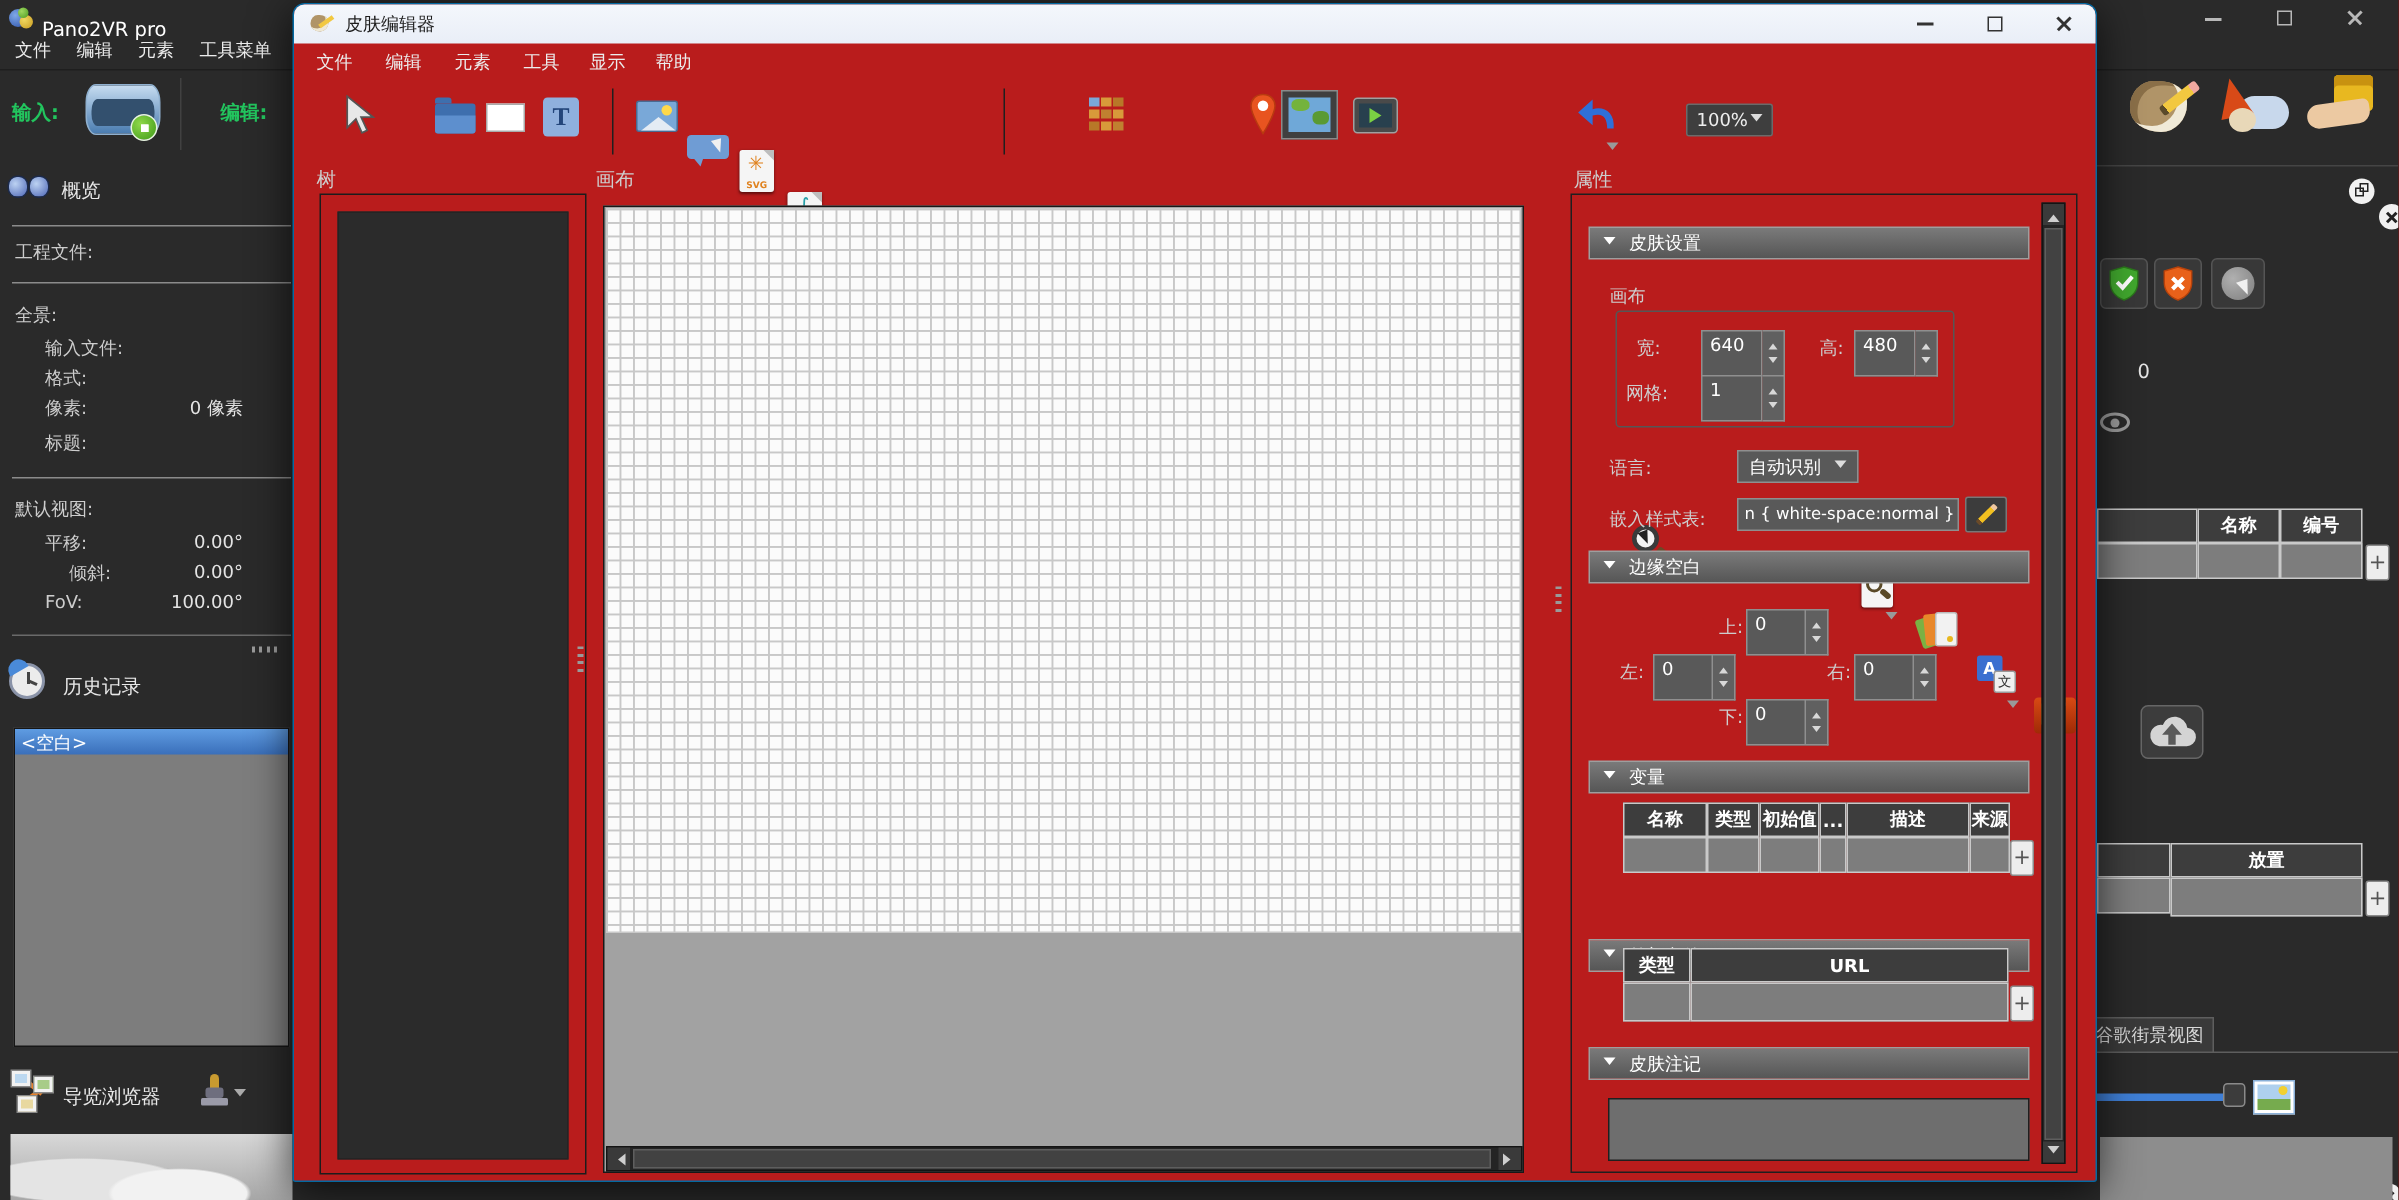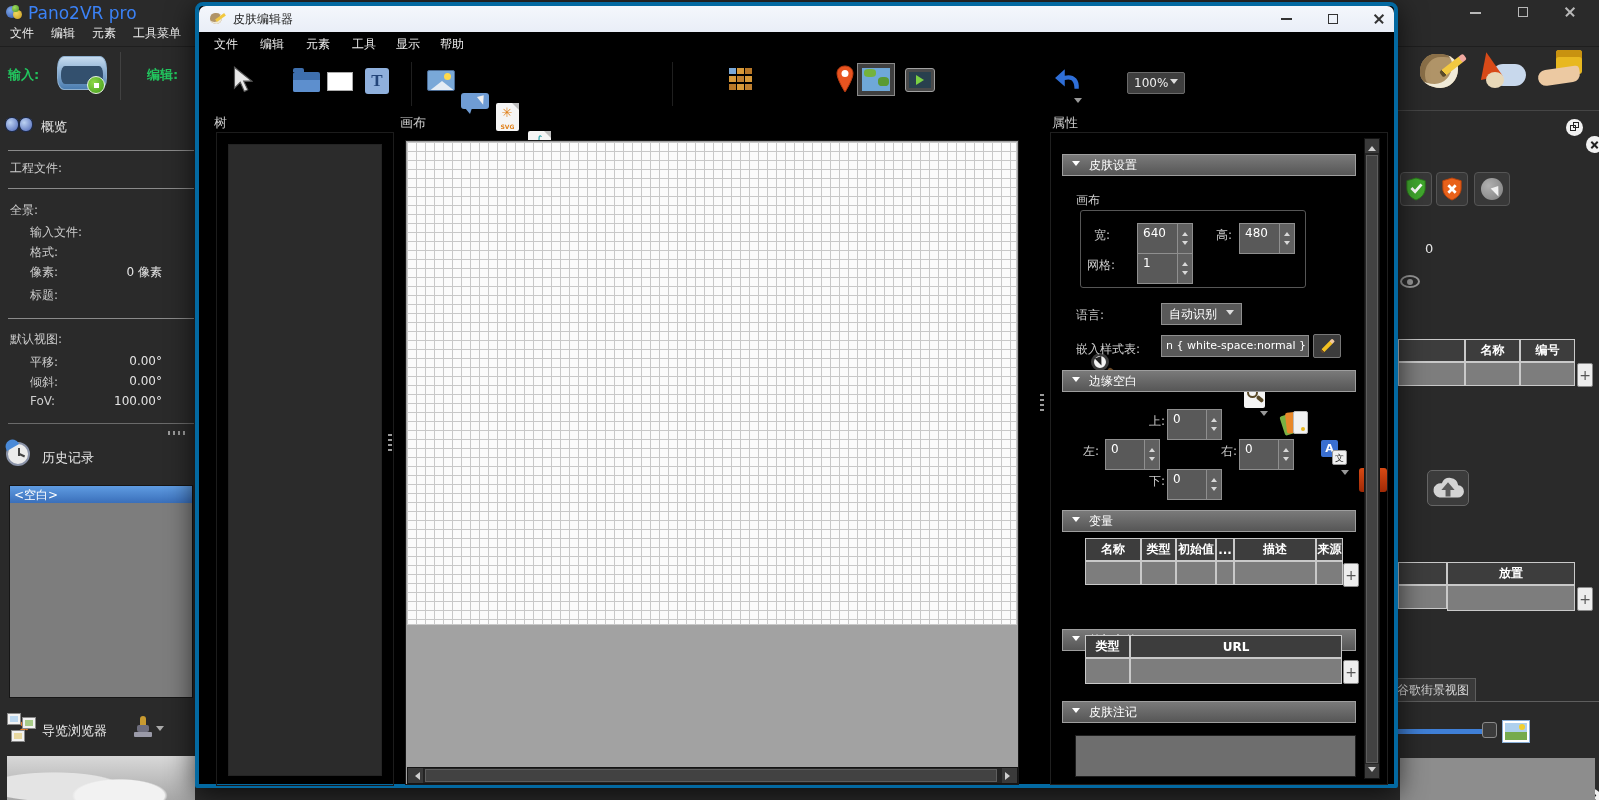--- a/index.html
+++ b/index.html
@@ -44,21 +44,21 @@
 .secbar .tri-dn{border-top-color:#fff}
 
 .sb-track{background:#242424;border:1px solid #141414;position:absolute}
 .sb-btn{position:absolute;background:#3a3a3a;display:flex;align-items:center;justify-content:center}
 .sb-thumb{position:absolute;background:#424242;border:1px solid #5e5e5e}
 .arr-l{width:0;height:0;border:4px solid transparent;border-right:5px solid #cfcfcf}
 .arr-r{width:0;height:0;border:4px solid transparent;border-left:5px solid #cfcfcf}
 .arr-u{width:0;height:0;border:4px solid transparent;border-bottom:5px solid #cfcfcf}
 .arr-d{width:0;height:0;border:4px solid transparent;border-top:5px solid #cfcfcf}
 
-#sew{position:absolute;left:195px;top:2px;width:1203px;height:786px;background:#000000;border:4px solid #0369a1;border-radius:8px 8px 2px 2px;box-shadow:0 6px 28px rgba(0,0,0,.7);z-index:5}
+#sew{position:absolute;left:195px;top:2px;width:1203px;height:786px;background:#b91c1c;border:1px solid #0369a1;border-radius:8px 8px 2px 2px;box-shadow:0 6px 28px rgba(0,0,0,.7);z-index:5}
 #sew-title{position:absolute;left:0;top:0;width:100%;height:26px;background:linear-gradient(#f4f7fc,#e9eef7);border-radius:7px 7px 0 0;display:flex;align-items:center}
 #sew-menu{position:absolute;left:0;top:26px;width:100%;height:24px;display:flex;align-items:center;padding-left:15px}
 .tbi{position:absolute;top:62px}
 
 .logo{width:16px;height:16px;position:relative}
 .logo i{position:absolute;border-radius:50%}
 .bino i{position:absolute;width:14px;height:15px;background:radial-gradient(circle at 35% 35%,#bcd2f2,#4d66b6);border:1px solid #1c2a4a;border-radius:45%;top:7px}
 .clocki{width:24px;height:24px;border-radius:50%;background:#ececec;border:2px solid #8a93a8;position:relative}
 .clocki i{position:absolute;background:#444}
 .pg{background:#f5f5f5;border-radius:2px;position:relative;box-shadow:0 1px 2px rgba(0,0,0,.5)}
@@ -74,21 +74,21 @@
 
 <div id="screen">
 
   <div class="abs" style="left:6px;top:4px">
     <div class="logo">
         <i style="left:0;top:2px;width:12px;height:12px;background:radial-gradient(circle at 35% 35%,#7fa8e8,#2a4fa8)"></i>
         <i style="left:7px;top:6px;width:9px;height:9px;background:radial-gradient(circle at 35% 35%,#f0d860,#c89a20)"></i>
         <i style="left:6px;top:1px;width:7px;height:7px;background:radial-gradient(circle at 35% 35%,#9fd860,#4a9a20)"></i>
       </div>
   </div>
-  <div class="abs" style="left:28px;top:3px;color:#3b82f6;font-size:17px">Pano2VR pro</div>
+  <div class="abs" style="left:28px;top:13px;color:#ffffff;font-size:13px">Pano2VR pro</div>
   <div class="abs" style="left:1470px;top:12px">
       <div class="wc-min"></div>
     </div>
   <div class="abs" style="left:1518px;top:7px">
       <div class="wc-max"></div>
     </div>
   <div class="abs" style="left:1564px;top:6px">
       <div class="wc-x">
         <i></i>
         <i></i>
@@ -140,21 +140,21 @@
     <div class="abs lbl" style="left:10px;top:94px">全景:</div>
     <div class="abs lbl" style="left:30px;top:116px">输入文件:</div>
     <div class="abs lbl" style="left:30px;top:136px">格式:</div>
     <div class="abs lbl" style="left:30px;top:156px">像素:</div>
     <div class="abs val" style="left:90px;top:156px;width:72px;text-align:right">0 像素</div>
     <div class="abs lbl" style="left:30px;top:179px">标题:</div>
     <div class="abs hline" style="left:8px;top:210px;width:186px"></div>
     <div class="abs lbl" style="left:10px;top:223px">默认视图:</div>
     <div class="abs lbl" style="left:30px;top:246px">平移:</div>
     <div class="abs val" style="left:90px;top:246px;width:72px;text-align:right">0.00°</div>
-    <div class="abs lbl" style="left:30px;top:266px">倾斜:</div>
+    <div class="abs lbl" style="left:46px;top:266px">倾斜:</div>
     <div class="abs val" style="left:90px;top:266px;width:72px;text-align:right">0.00°</div>
     <div class="abs lbl" style="left:30px;top:286px">FoV:</div>
     <div class="abs val" style="left:90px;top:286px;width:72px;text-align:right">100.00°</div>
     <div class="abs hline" style="left:8px;top:315px;width:186px;background:#6a6a6a"></div>
     <div class="abs hdots" style="left:168px;top:323px"></div>
 
     <div class="abs clocki" style="left:6px;top:334px">
       <i style="left:10px;top:4px;width:2px;height:8px"></i>
         <i style="left:10px;top:10px;width:7px;height:2px;transform:rotate(25deg)"></i>
       <div style="position:absolute;left:-4px;top:-4px;width:14px;height:8px;border-radius:8px 8px 0 0;background:#4a8ad8;transform:rotate(-30deg)"></div>

